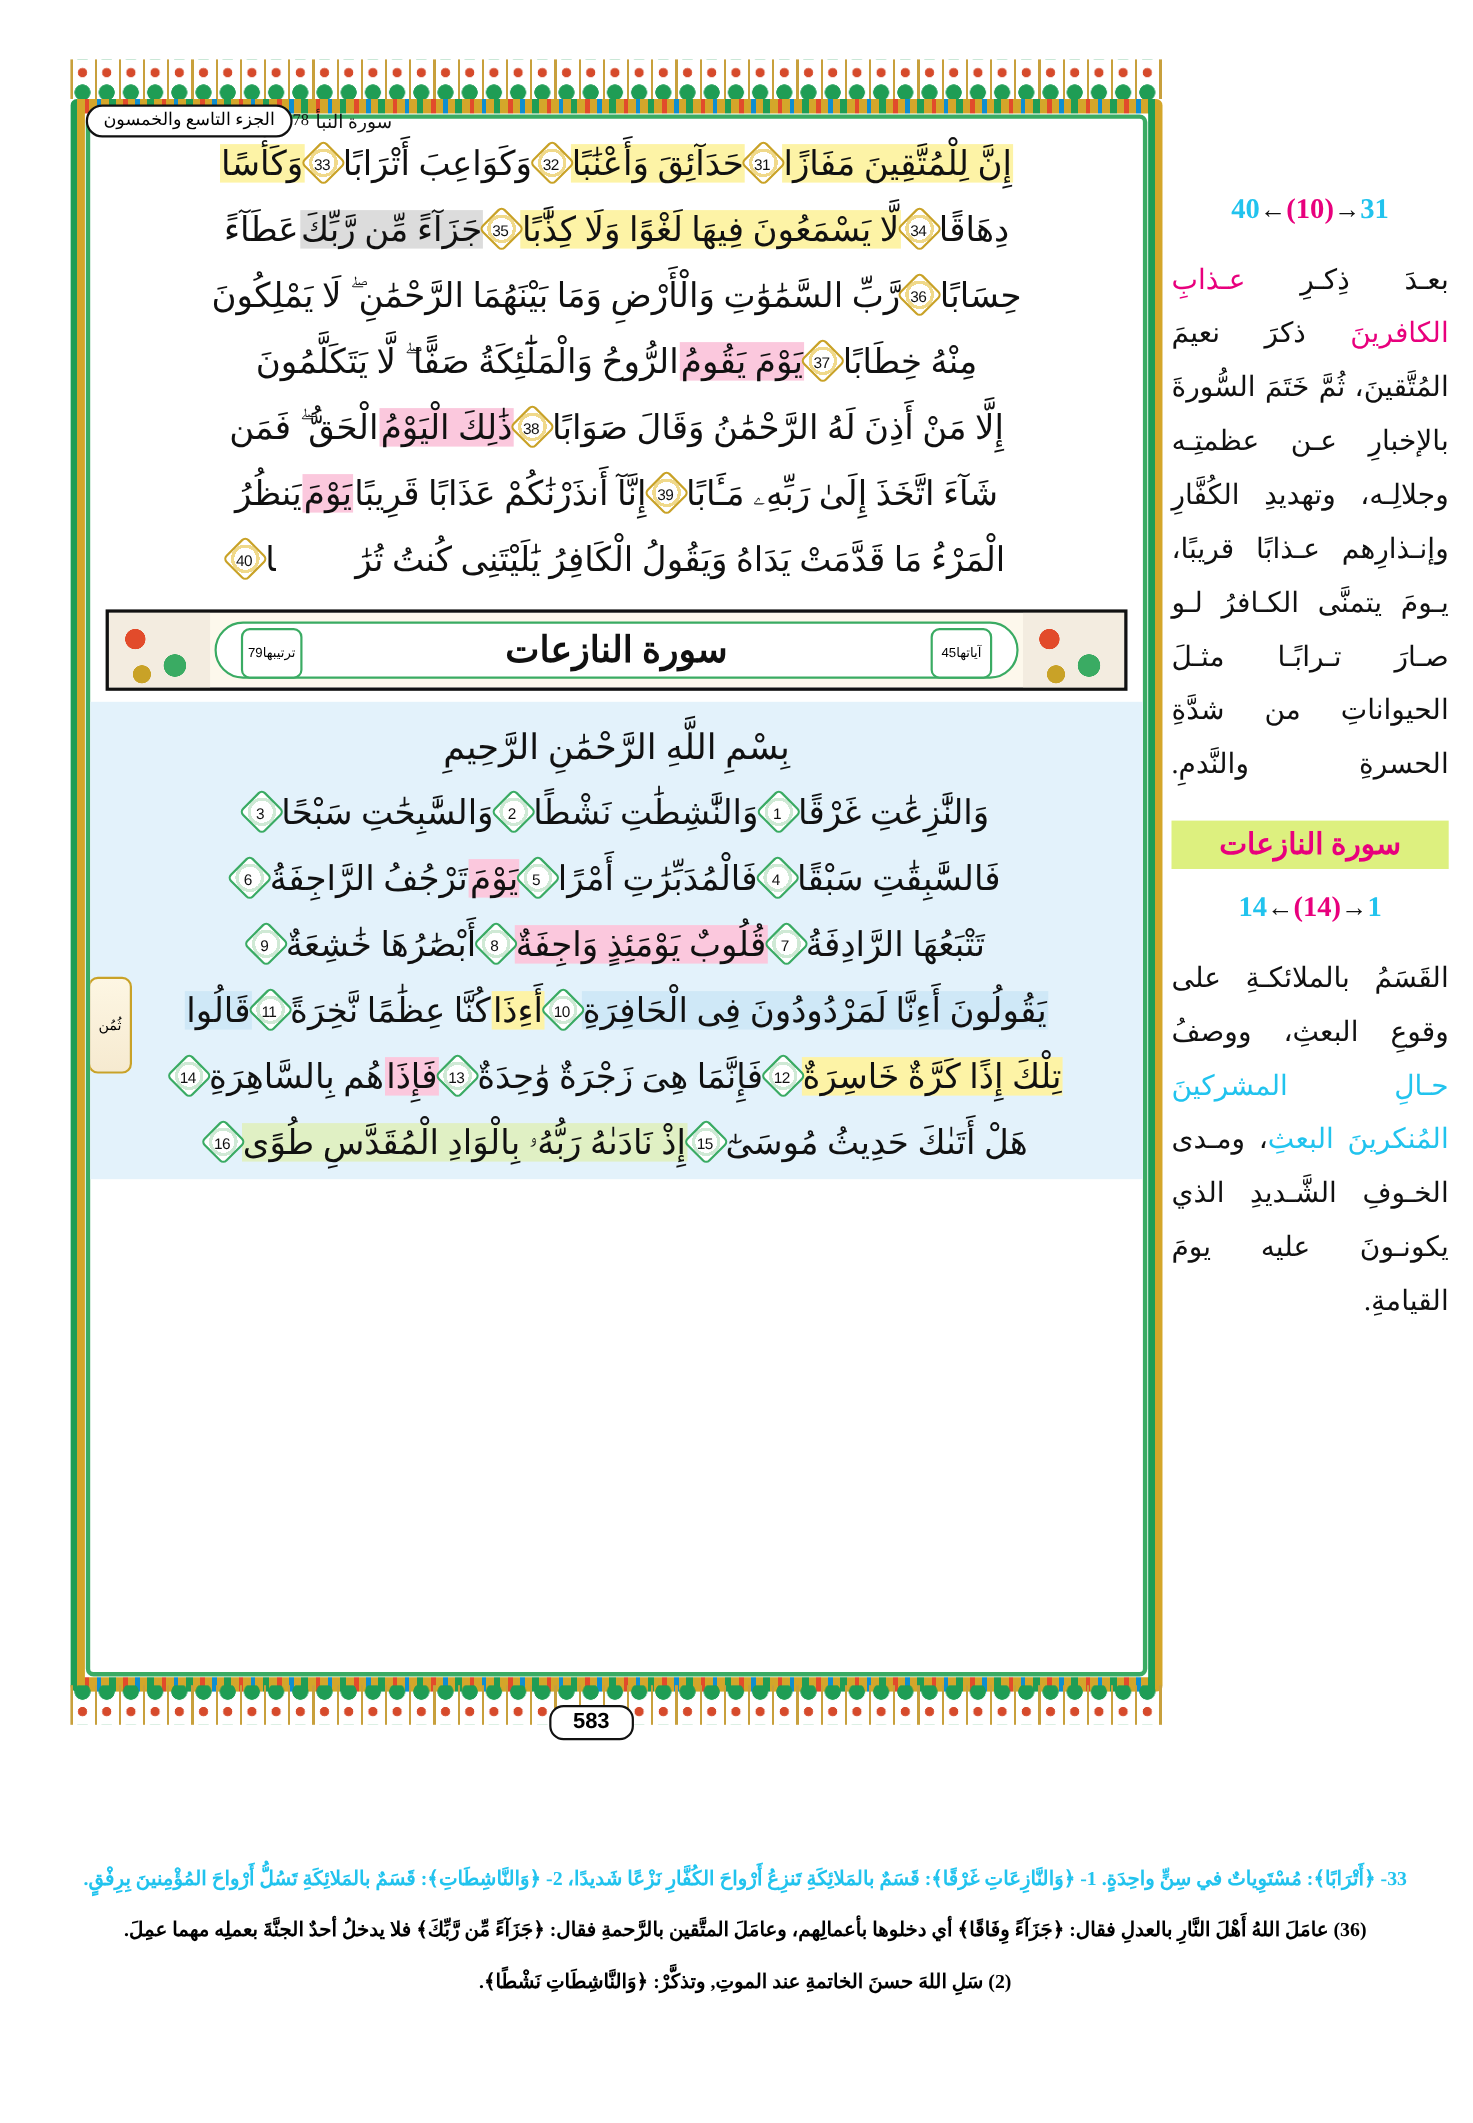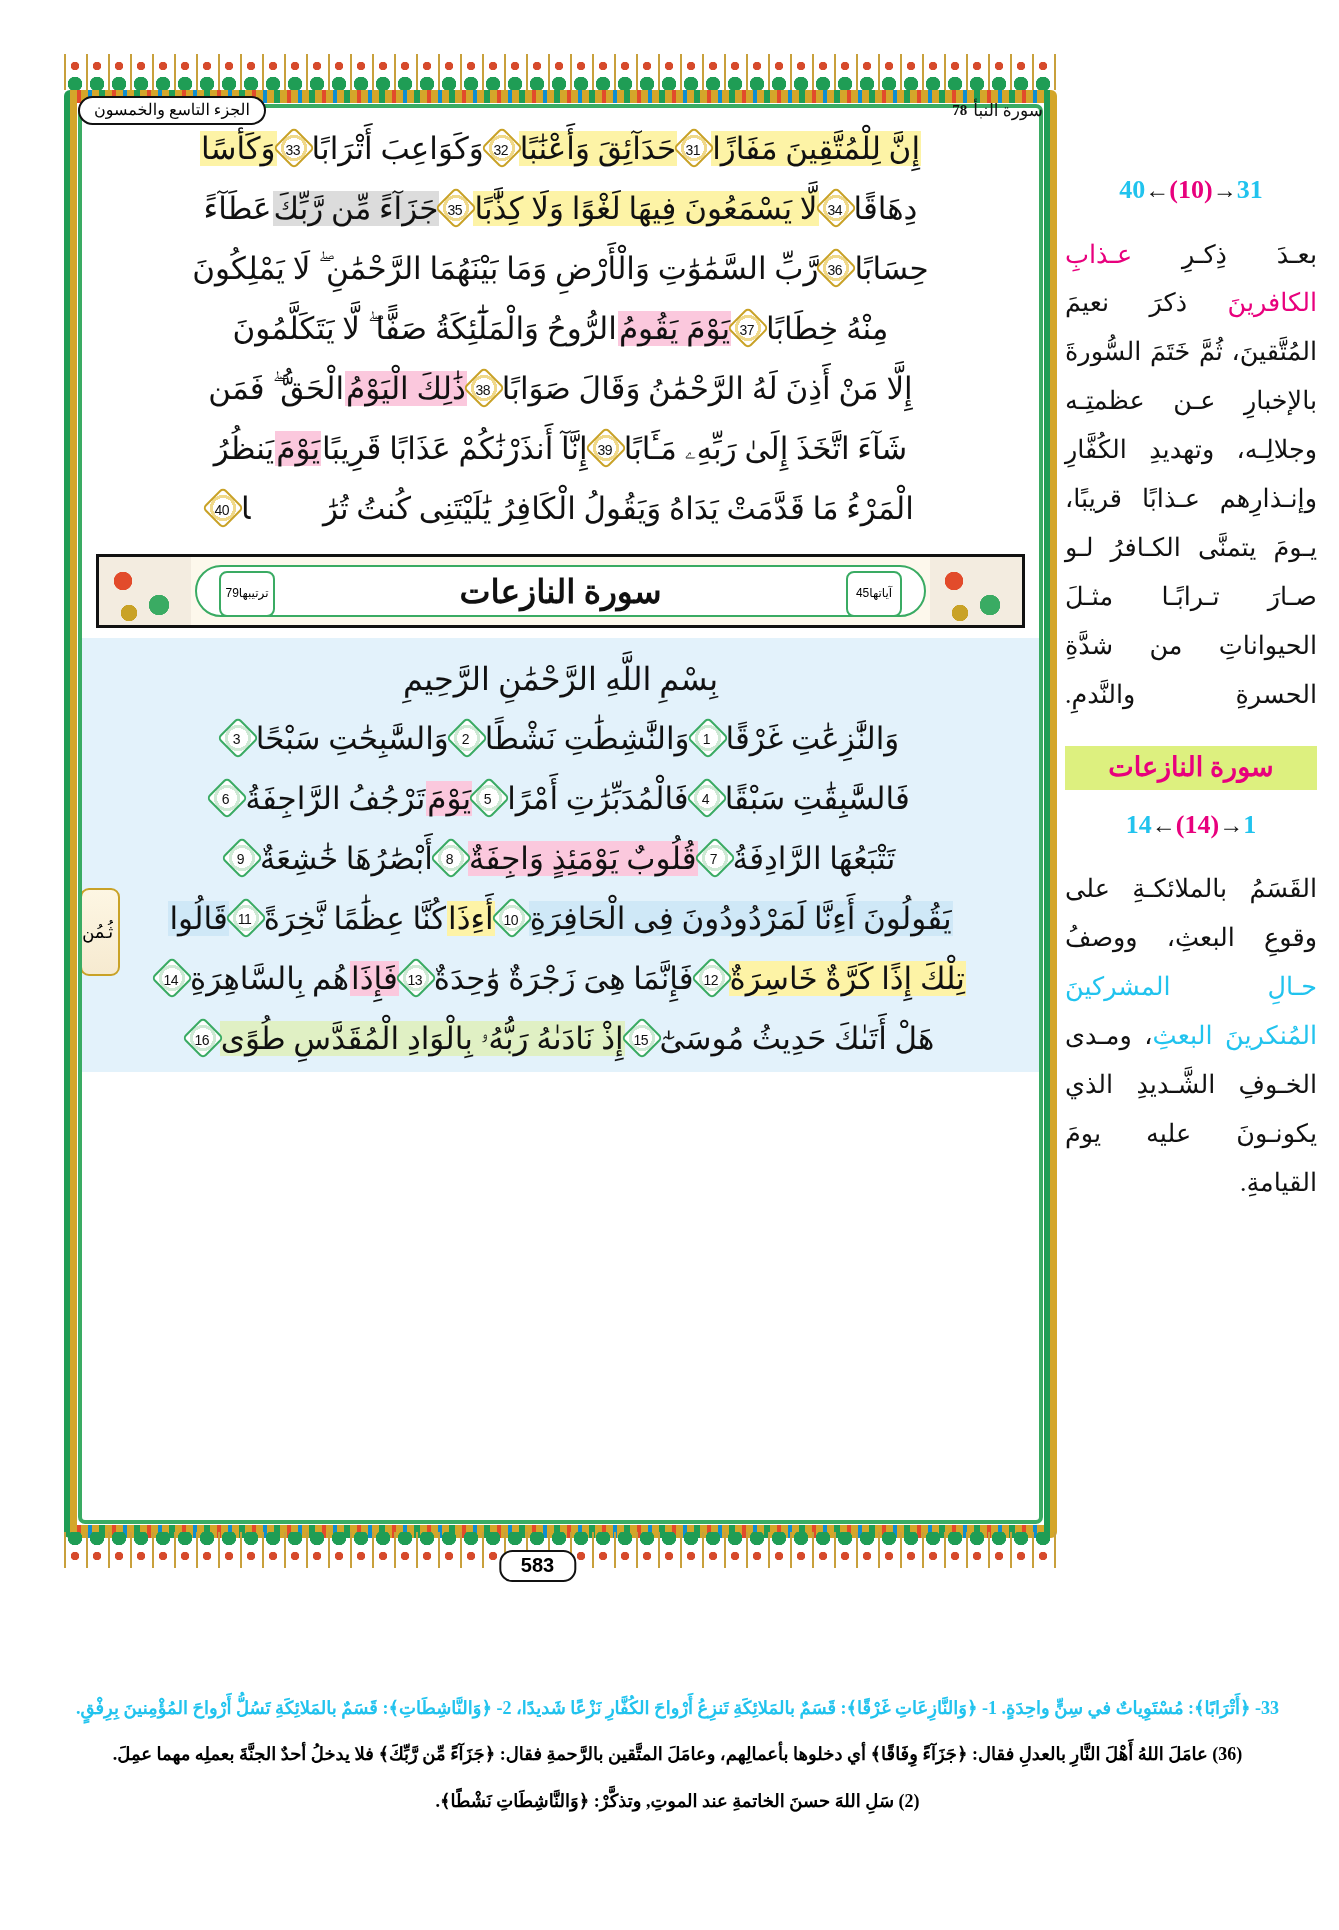--- a/index.html
+++ b/index.html
@@ -121,21 +121,21 @@
     border:4px solid #3aab63;
     border-radius:7px;
     background:#ffffff;
     overflow:hidden;
   }
 
   
   .page-head {
     position:absolute;
     left:48px; right:2px; top:30px; height:40px;
-    display:flex; align-items:center; justify-content:space-between;
+    display:flex; align-items:center; 
     padding:0 14px;
     z-index:6;
   }
   .head-pill {
     background:#fff;
     border:2px solid #111;
     border-radius:16px;
     padding:2px 14px 4px;
     font-size:16px;
     direction:rtl;
@@ -144,21 +144,21 @@
   }
   .head-right {
     display:flex; align-items:center; gap:6px;
     direction:rtl;
   }
   .head-surah {
     font-size:17px; direction:rtl; color:#111;
     font-family:"Liberation Serif", serif;
   }
   .head-num {
-    font-size:15px; color:#111; font-weight:bold;
+    font-size:15px; color:#111; font-weight:normal;
     font-family:"Liberation Serif", serif;
   }
 
   
   .quran-zone { padding:10px 16px 6px; }
   .qline {
     direction:rtl;
     text-align:center;
     font-family:"Liberation Serif", serif;
     font-size:31px;
@@ -255,22 +255,22 @@
 
   
   .thumn {
     position:absolute;
     left:-2px; top:780px;
     width:40px; height:88px;
     border:2px solid #c9a227;
     border-radius:9px;
     background:linear-gradient(#fdf6e3,#f6ead0);
     display:flex; align-items:center; justify-content:center;
-    font-size:18px; direction:rtl;
-    font-family:Liberation Mono, monospace;
+    font-size:13px; direction:rtl;
+    font-family:Liberation Serif, serif;
     z-index:7;
   }
 
   
   .page-no {
     position:absolute;
     left:50%; transform:translateX(-50%);
     bottom:-22px;
     background:#fff;
     border:2px solid #111;

